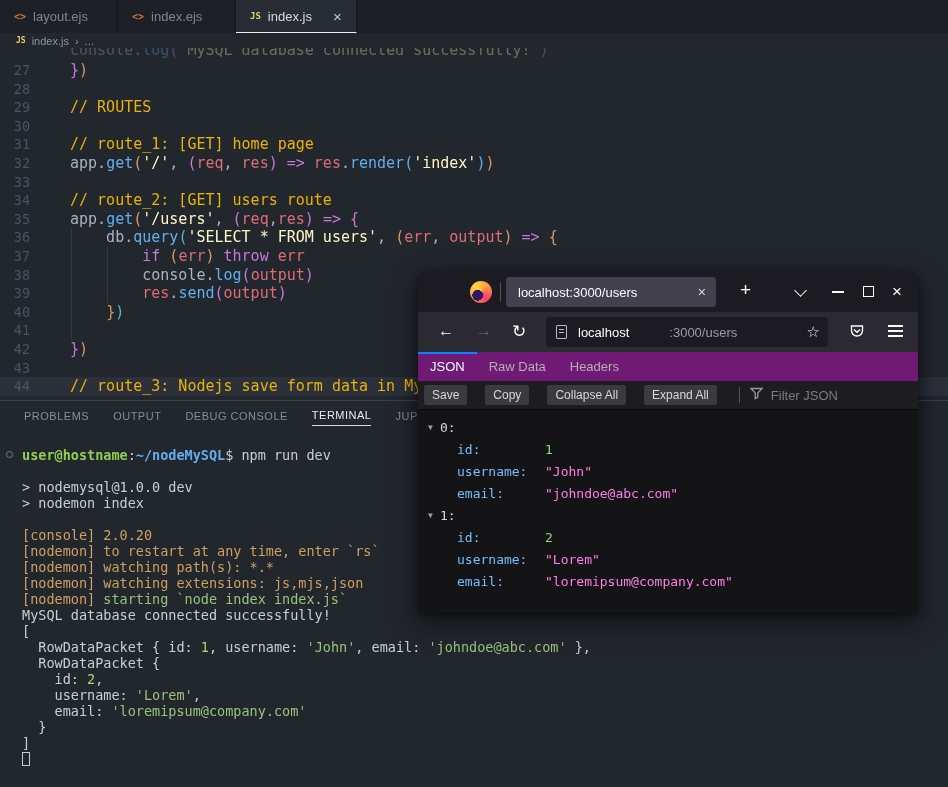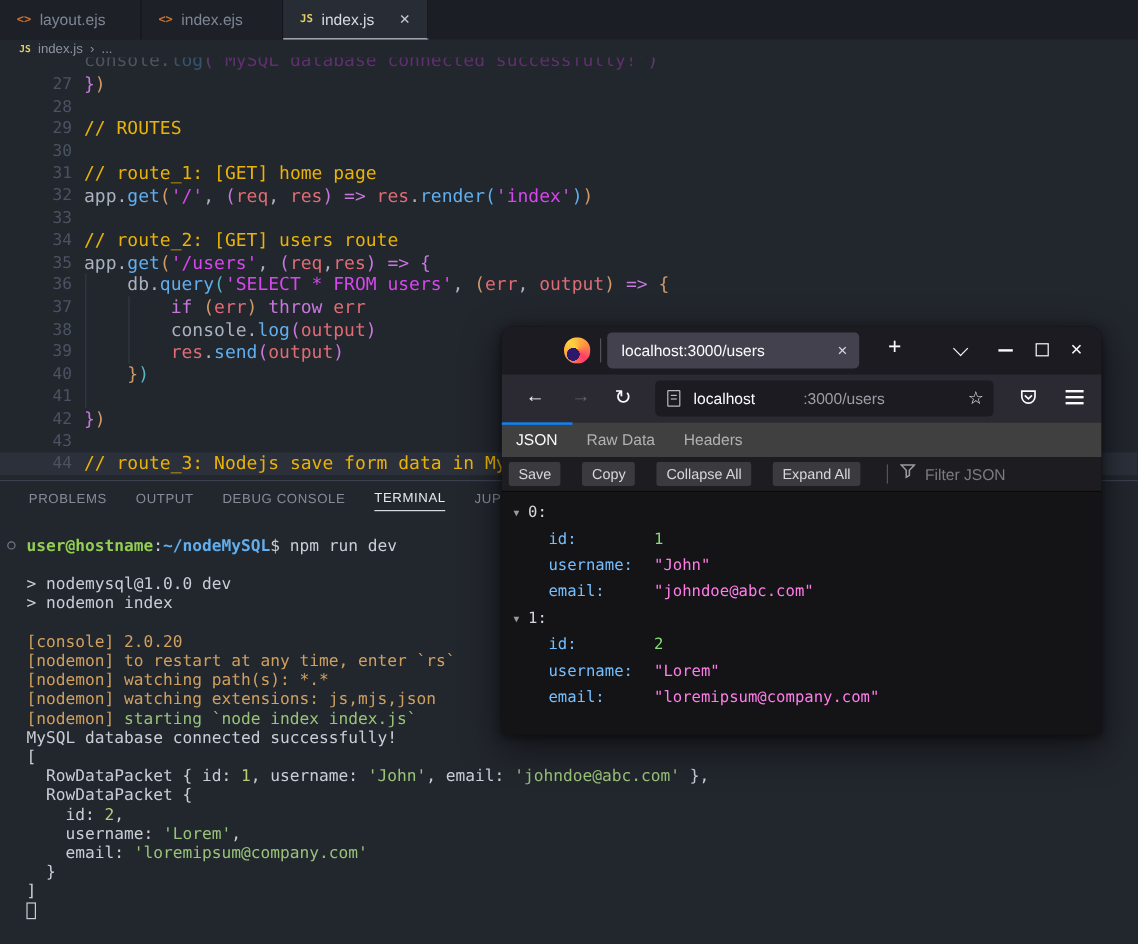--- a/index.html
+++ b/index.html
@@ -17,25 +17,25 @@
   .vtab .tclose { margin-left:14px; color:#c4c9d1; font-size:15px; }
 
   #breadcrumb { position:absolute; left:0; top:33px; width:948px; height:15px; background:#22262d; display:flex; align-items:center; gap:6px; padding-left:16px; color:#8b93a1; font-size:11px; }
   #breadcrumb .ticon { font-family:"DejaVu Sans Mono", monospace; font-weight:bold; font-size:8px; color:#e3cf65; }
 
   #editor { position:absolute; left:0; top:48px; width:948px; height:352px; overflow:hidden; font-family:"DejaVu Sans Mono", monospace; font-size:15px; }
   #dimline { position:absolute; left:70px; top:-7px; white-space:pre; opacity:0.33; }
   #codelines { position:absolute; left:0; top:13px; width:948px; }
   .crow { height:18.6px; line-height:18.6px; white-space:pre; position:relative; width:948px; }
   .crow.cur { background:#2b303a; }
-  .crow .ln { position:absolute; left:16px; width:44px; text-align:right; color:#4b5363; font-size:13.5px; }
+  .crow .ln { position:absolute; left:0; width:44px; text-align:center; color:#4b5363; font-size:13.5px; }
   .crow .ct { position:absolute; left:70px; }
   .guide { position:absolute; width:1px; background:#333a45; }
   .c-fg{color:#abb2bf}.c-com{color:#eab308}.c-blue{color:#61afef}.c-red{color:#e06c75}
-  .c-green{color:#d946ef}.c-purple{color:#c678dd}.c-gold{color:#d19a66}.c-cyan{color:#56b6c2}
+  .c-green{color:#fef9c3}.c-purple{color:#c678dd}.c-gold{color:#d19a66}.c-cyan{color:#56b6c2}
 
   #panelborder { position:absolute; left:0; top:400px; width:948px; height:1px; background:#3a414d; }
   #paneltabs { position:absolute; left:0; top:401px; width:948px; height:28px; display:flex; align-items:center; gap:24px; padding-left:24px; }
   .ptab { font-size:11px; letter-spacing:0.5px; color:#868d98; padding:5px 0 4px 0; }
   .ptab.active { color:#e7eaee; border-bottom:1px solid #d5d9e0; }
 
   #terminal { position:absolute; left:0; top:429px; width:948px; height:358px; padding:18px 0 0 22px; font-family:"DejaVu Sans Mono", monospace; font-size:13.5px; }
   .trow { height:16px; line-height:16px; white-space:pre; position:relative; }
   .tfg{color:#c9ced6}.tyel{color:#cfa05f}.tgrn{color:#98c379}.tnum{color:#b9cc7a}
   .tpg{color:#93ce54;font-weight:bold}.tpb{color:#61afef;font-weight:bold}
@@ -64,21 +64,21 @@
   #navreload { left:94px; top:9px; font-size:17px; }
   #urlbar { position:absolute; left:128px; top:5px; width:282px; height:30px; background:#1c1b22; border-radius:4px; display:flex; align-items:center; padding:0 8px 0 10px; }
   #pageico { width:11px; height:14px; border:1.3px solid #b9b9c2; border-radius:1px; margin-right:11px; position:relative; }
   #pageico:before { content:""; position:absolute; left:2px; top:3px; width:5px; height:1.2px; background:#b9b9c2; box-shadow:0 3px 0 #b9b9c2; }
   #urltext { font-size:13px; color:#fbfbfe; flex:1; }
   #urltext .rest { color:#9d9da8;margin-left:40px; }
   #urlstar { font-size:15px; color:#e6e6ea; }
   #pocket { position:absolute; left:431px; top:11px; }
   #hamburger { position:absolute; left:470px; top:13px; width:15px; height:2px; background:#fbfbfe; box-shadow:0 5px 0 #fbfbfe, 0 10px 0 #fbfbfe; }
 
-  #ffviewertabs { position:absolute; left:0; top:80px; width:500px; height:29px; background:#404040; display:flex; }
+  #ffviewertabs { position:absolute; left:0; top:80px; width:500px; height:29px; background:#701a75; display:flex; }
   .jtab { position:relative; padding:7px 12px 0 12px; font-size:13px; color:#b1b1b3; }
   .jtab.active { color:#f9f9fa; }
   .jtab.active:before { content:""; position:absolute; left:0; top:0; right:0; height:2px; background:#0a84ff; }
 
   #fftoolbar { position:absolute; left:0; top:109px; width:500px; height:29px; background:#1d1d21; border-bottom:1px solid #0a0a0c; display:flex; align-items:center; padding-left:6px; }
   .jbtn { background:#3a3a3f; color:#d7d7db; font-size:12px; padding:3px 8px; border-radius:2px; margin-right:18px; }
   #tbsep { width:1px; height:16px; background:#53535b; margin:0 10px 0 4px; }
   #funnel { margin-right:8px; }
   #filterjson { color:#7b7b82; font-size:13px; }
 

